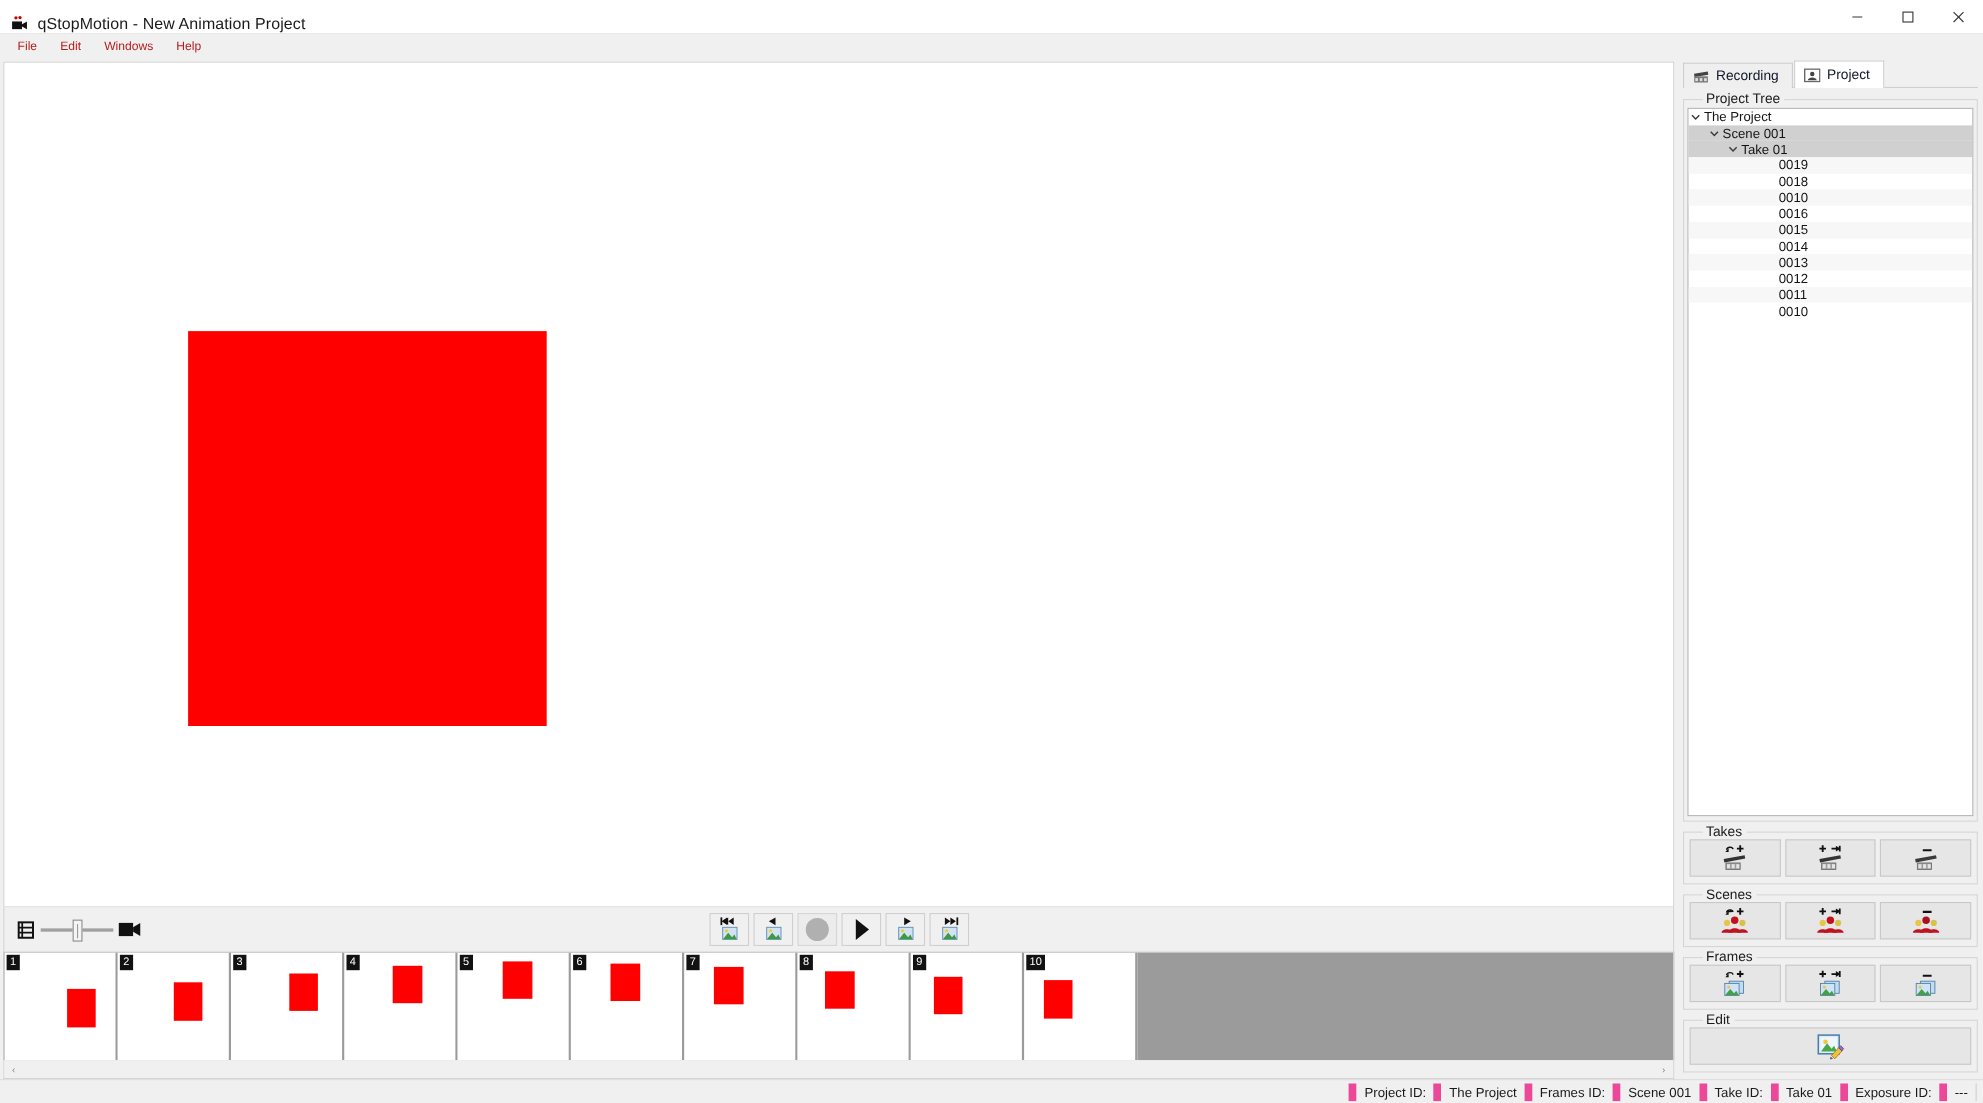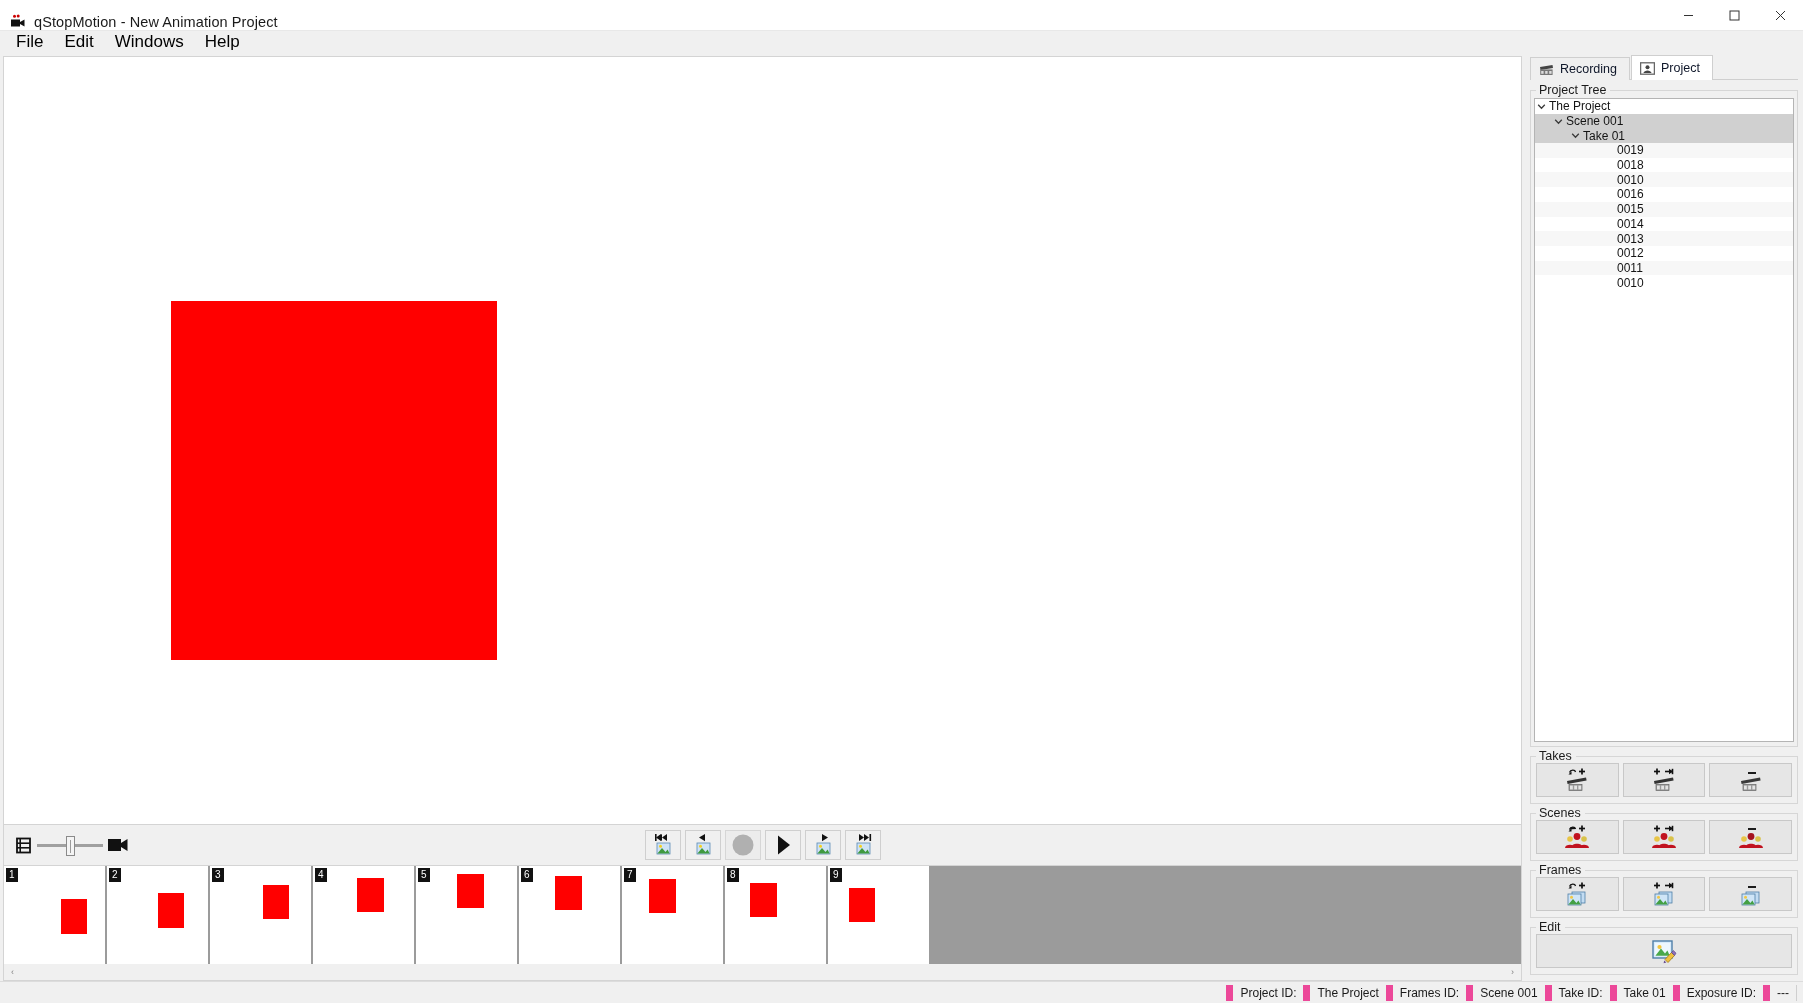--- a/index.html
+++ b/index.html
@@ -48,21 +48,21 @@
   }
 
   
   #menubar {
     height: 22px; min-height: 22px;
     background: #f0f0f0;
     display: flex; align-items: center;
     padding-left: 6px;
   }
   #menubar .mitem {
-    font-size: 17px; color: #000000;
+    font-size: 11px; color: #b91c1c;
     padding: 2px 10px; margin-right: 1px;
     line-height: 16px;
   }
 
   
   #bodywrap {
     flex: 1 1 auto;
     display: flex;
     min-height: 0;
     background: #f0f0f0;
@@ -234,21 +234,21 @@
 
   
   .groupbox {
     border: 1px solid #d6d6d6;
     margin-top: 9px;
     position: relative;
     padding: 6px 5px 6px 5px;
     background: transparent;
   }
   .groupbox > .gb-title {
-    position: absolute; top: -8px; left: 5px;
+    position: absolute; top: -8px; left: 17px;
     background: #f0f0f0;
     padding: 0 4px 0 3px;
     font-size: 12.5px; color: #1a1a1a;
     line-height: 14px;
   }
   #tree-group {
     flex: 1 1 auto;
     min-height: 0;
     display: flex; flex-direction: column;
     margin-top: 10px;
@@ -492,20 +492,24 @@
               <div class="badge">7</div>
               <div class="tshape" style="left: 27%; top: 13%; width: 26%; height: 35%;"></div>
             </div>
             <div class="thumb">
               <div class="badge">8</div>
               <div class="tshape" style="left: 25%; top: 17%; width: 26%; height: 35%;"></div>
             </div>
             <div class="thumb">
               <div class="badge">9</div>
               <div class="tshape" style="left: 21%; top: 22%; width: 26%; height: 35%;"></div>
+            </div>
+            <div class="thumb">
+              <div class="badge">10</div>
+              <div class="tshape" style="left: 18%; top: 26%; width: 26%; height: 35%;"></div>
             </div>
           </div>
       </div>
 
       <div id="hscroll">
         <div class="arrow">‹</div>
         <div class="strack"></div>
         <div class="arrow">›</div>
       </div>
 

